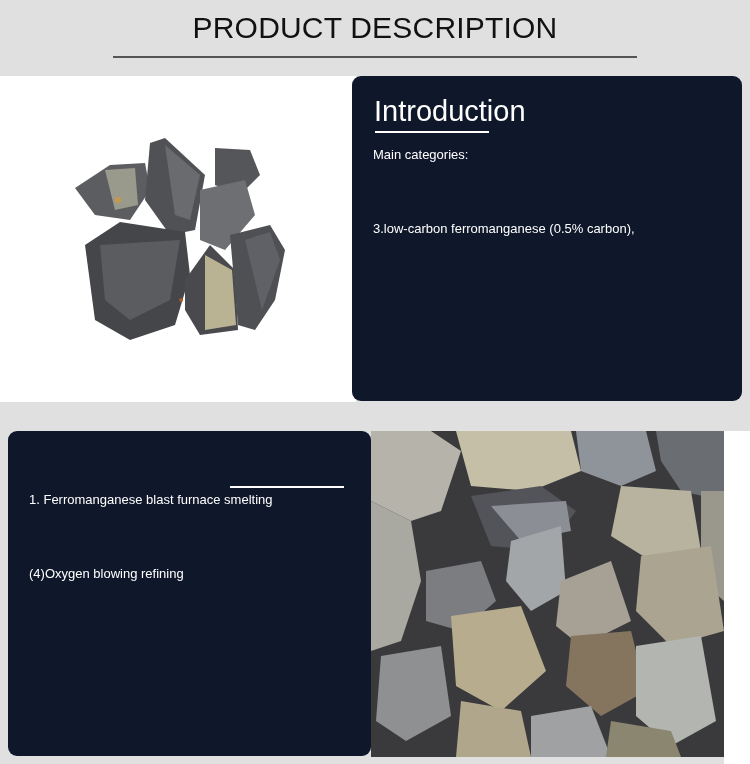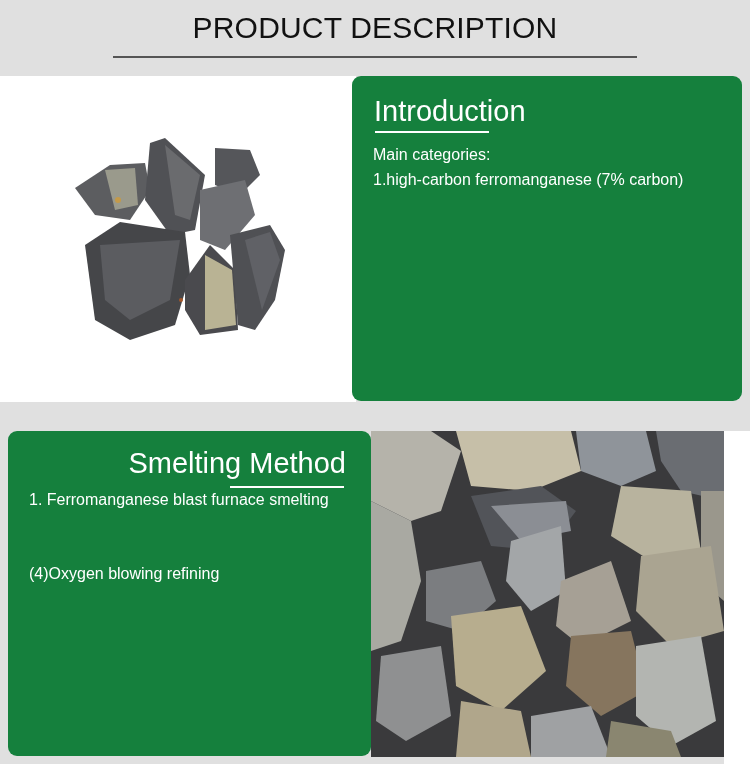--- a/index.html
+++ b/index.html
@@ -12,31 +12,31 @@
       position: absolute; left: 0; top: 8px; width: 750px; text-align: center;
       font-size: 30px; color: #111; letter-spacing: 0.2px; line-height: 40px;
     }
     .title-rule {
       position: absolute; left: 113px; top: 56px; width: 524px; height: 2px; background: #555;
     }
     .top-image {
       position: absolute; left: 0; top: 76px; width: 356px; height: 326px; background: #fff;
     }
     .panel {
-      position: absolute; background: #15803d; border-radius: 9px; color: #fff;
+      position: absolute; background: #0f172a; border-radius: 9px; color: #fff;
     }
     .intro-panel { left: 352px; top: 76px; width: 390px; height: 325px; }
     .smelt-panel { left: 8px; top: 431px; width: 363px; height: 325px; }
     .panel-heading { position: absolute; font-size: 29px; line-height: 34px; color: #fff; }
     .intro-panel .panel-heading { left: 22px; top: 18px; }
     .smelt-panel .panel-heading { right: 25px; top: 15px; }
     .heading-rule { position: absolute; height: 2px; width: 114px; background: #fff; }
     .intro-panel .heading-rule { left: 23px; top: 55px; }
     .smelt-panel .heading-rule { left: 222px; top: 55px; }
-    .lines { position: absolute; font-size: 16px; line-height: 24.5px; color: #fff; white-space: nowrap; }
+    .lines { position: absolute; font-size: 13px; line-height: 24.5px; color: #fff; white-space: nowrap; }
     .intro-panel .lines { left: 21px; top: 67px; }
     .smelt-panel .lines { left: 21px; top: 57px; }
     .line { height: 24.5px; }
     .bottom-photo {
       position: absolute; left: 371px; top: 431px; width: 353px; height: 326px; overflow: hidden;
       background: #6d6a63;
     }
     .white-strip { position: absolute; left: 724px; top: 431px; width: 26px; height: 333px; background: #fff; }
     svg { display: block; }
   </style>
@@ -65,29 +65,28 @@
       <circle cx="181" cy="300" r="2" fill="#a5582a"></circle>
     </g>
   </svg>
 </div>
 
 <div class="panel intro-panel">
   <div class="panel-heading">Introduction</div>
   <div class="heading-rule"></div>
   <div class="lines">
     <div class="line">Main categories:</div>
-    <div class="line">1.high-carbon ferromanganese (7% carbon)</div>
     <div class="line"></div>
     <div class="line"></div>
+    <div class="line">3.low-carbon ferromanganese (0.5% carbon),</div>
     <div class="line"></div>
   </div>
 </div>
 
 <div class="panel smelt-panel">
-  <div class="panel-heading">Smelting Method</div>
   <div class="heading-rule"></div>
   <div class="lines">
     <div class="line">1. Ferromanganese blast furnace smelting</div>
     <div class="line"></div>
     <div class="line"></div>
     <div class="line">(4)Oxygen blowing refining</div>
   </div>
 </div>
 
 <div class="bottom-photo">

